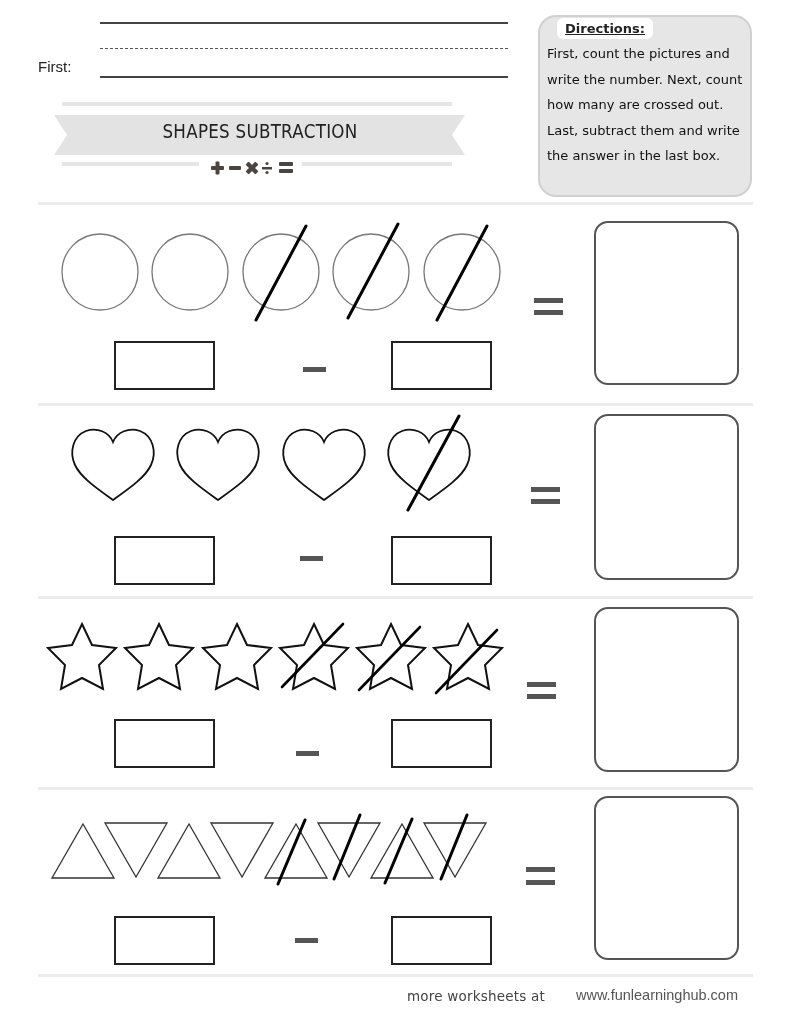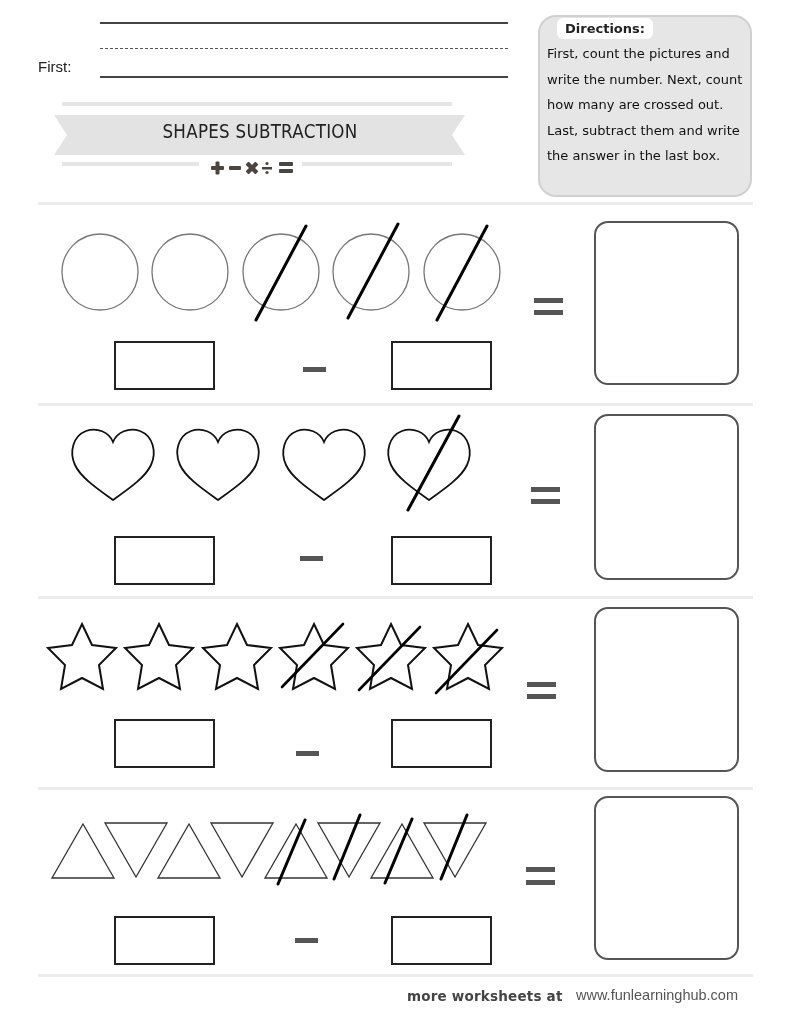--- a/index.html
+++ b/index.html
@@ -3,28 +3,28 @@
 <meta charset="utf-8">
 <style>
   html, body { margin:0; padding:0; background:#ffffff; }
   body { width:791px; height:1024px; position:relative; overflow:hidden; font-family:"Liberation Sans", sans-serif; color:#222; }
   .abs { position:absolute; }
   .name-label { left:38px; top:58px; font-size:15px; color:#222; }
   .line-solid { left:100px; width:408px; height:0; border-top:2px solid #444; }
   .line-dash { left:100px; width:408px; height:0; border-top:1.5px dashed #555; }
   .title-text { left:55px; top:116px; width:410px; text-align:center; font-size:19px; letter-spacing:0.3px; color:#222; font-family:"DejaVu Sans", sans-serif; transform:scaleX(0.88); transform-origin:center; line-height:30px; }
   .directions { left:538px; top:15px; width:214px; height:182px; background:#e6e6e6; border:2px solid #d0d0d0; border-radius:18px; box-sizing:border-box; }
-  .dir-head { left:557px; top:18px; padding:3px 8px; background:#ffffff; border-radius:6px; font-weight:bold; font-size:13px; color:#222; font-family:"DejaVu Sans", sans-serif; }
+  .dir-head { left:557px; top:18px; padding:3px 8px; background:#ffffff; border-radius:6px; font-weight:bold; font-size:13px; text-decoration:underline; color:#222; font-family:"DejaVu Sans", sans-serif; }
   .dir-body { left:547px; top:41px; width:205px; font-size:13px; line-height:25.5px; color:#111; font-family:"DejaVu Sans", sans-serif; }
   .divider { left:38px; width:715px; height:3px; background:#ececec; }
   .small-box { width:101px; height:49px; border:2px solid #222; box-sizing:border-box; background:#fff; }
   .minus { width:23px; height:5px; background:#555; }
   .eq-bar { width:29px; height:5px; background:#555; }
   .answer-box { left:594px; width:145px; border:2px solid #555; border-radius:14px; box-sizing:border-box; background:#fff; }
-  .footer-bold { left:407px; top:988px; font-size:13.5px; font-weight:bold; color:#444; font-family:"DejaVu Sans", sans-serif; letter-spacing:0.2px; }
+  .footer-bold { left:407px; top:988px; font-size:13.5px; font-weight:normal; color:#444; font-family:"DejaVu Sans", sans-serif; letter-spacing:0.2px; }
   .footer-url { left:576px; top:987px; font-size:14.5px; color:#555; }
   svg { position:absolute; left:0; top:0; }
 </style>
 </head>
 <body>
 
 <div class="abs line-solid" style="top:22px;"></div>
 <div class="abs line-dash" style="top:48px;"></div>
 <div class="abs name-label">First:</div>
 <div class="abs line-solid" style="top:76px;"></div>

